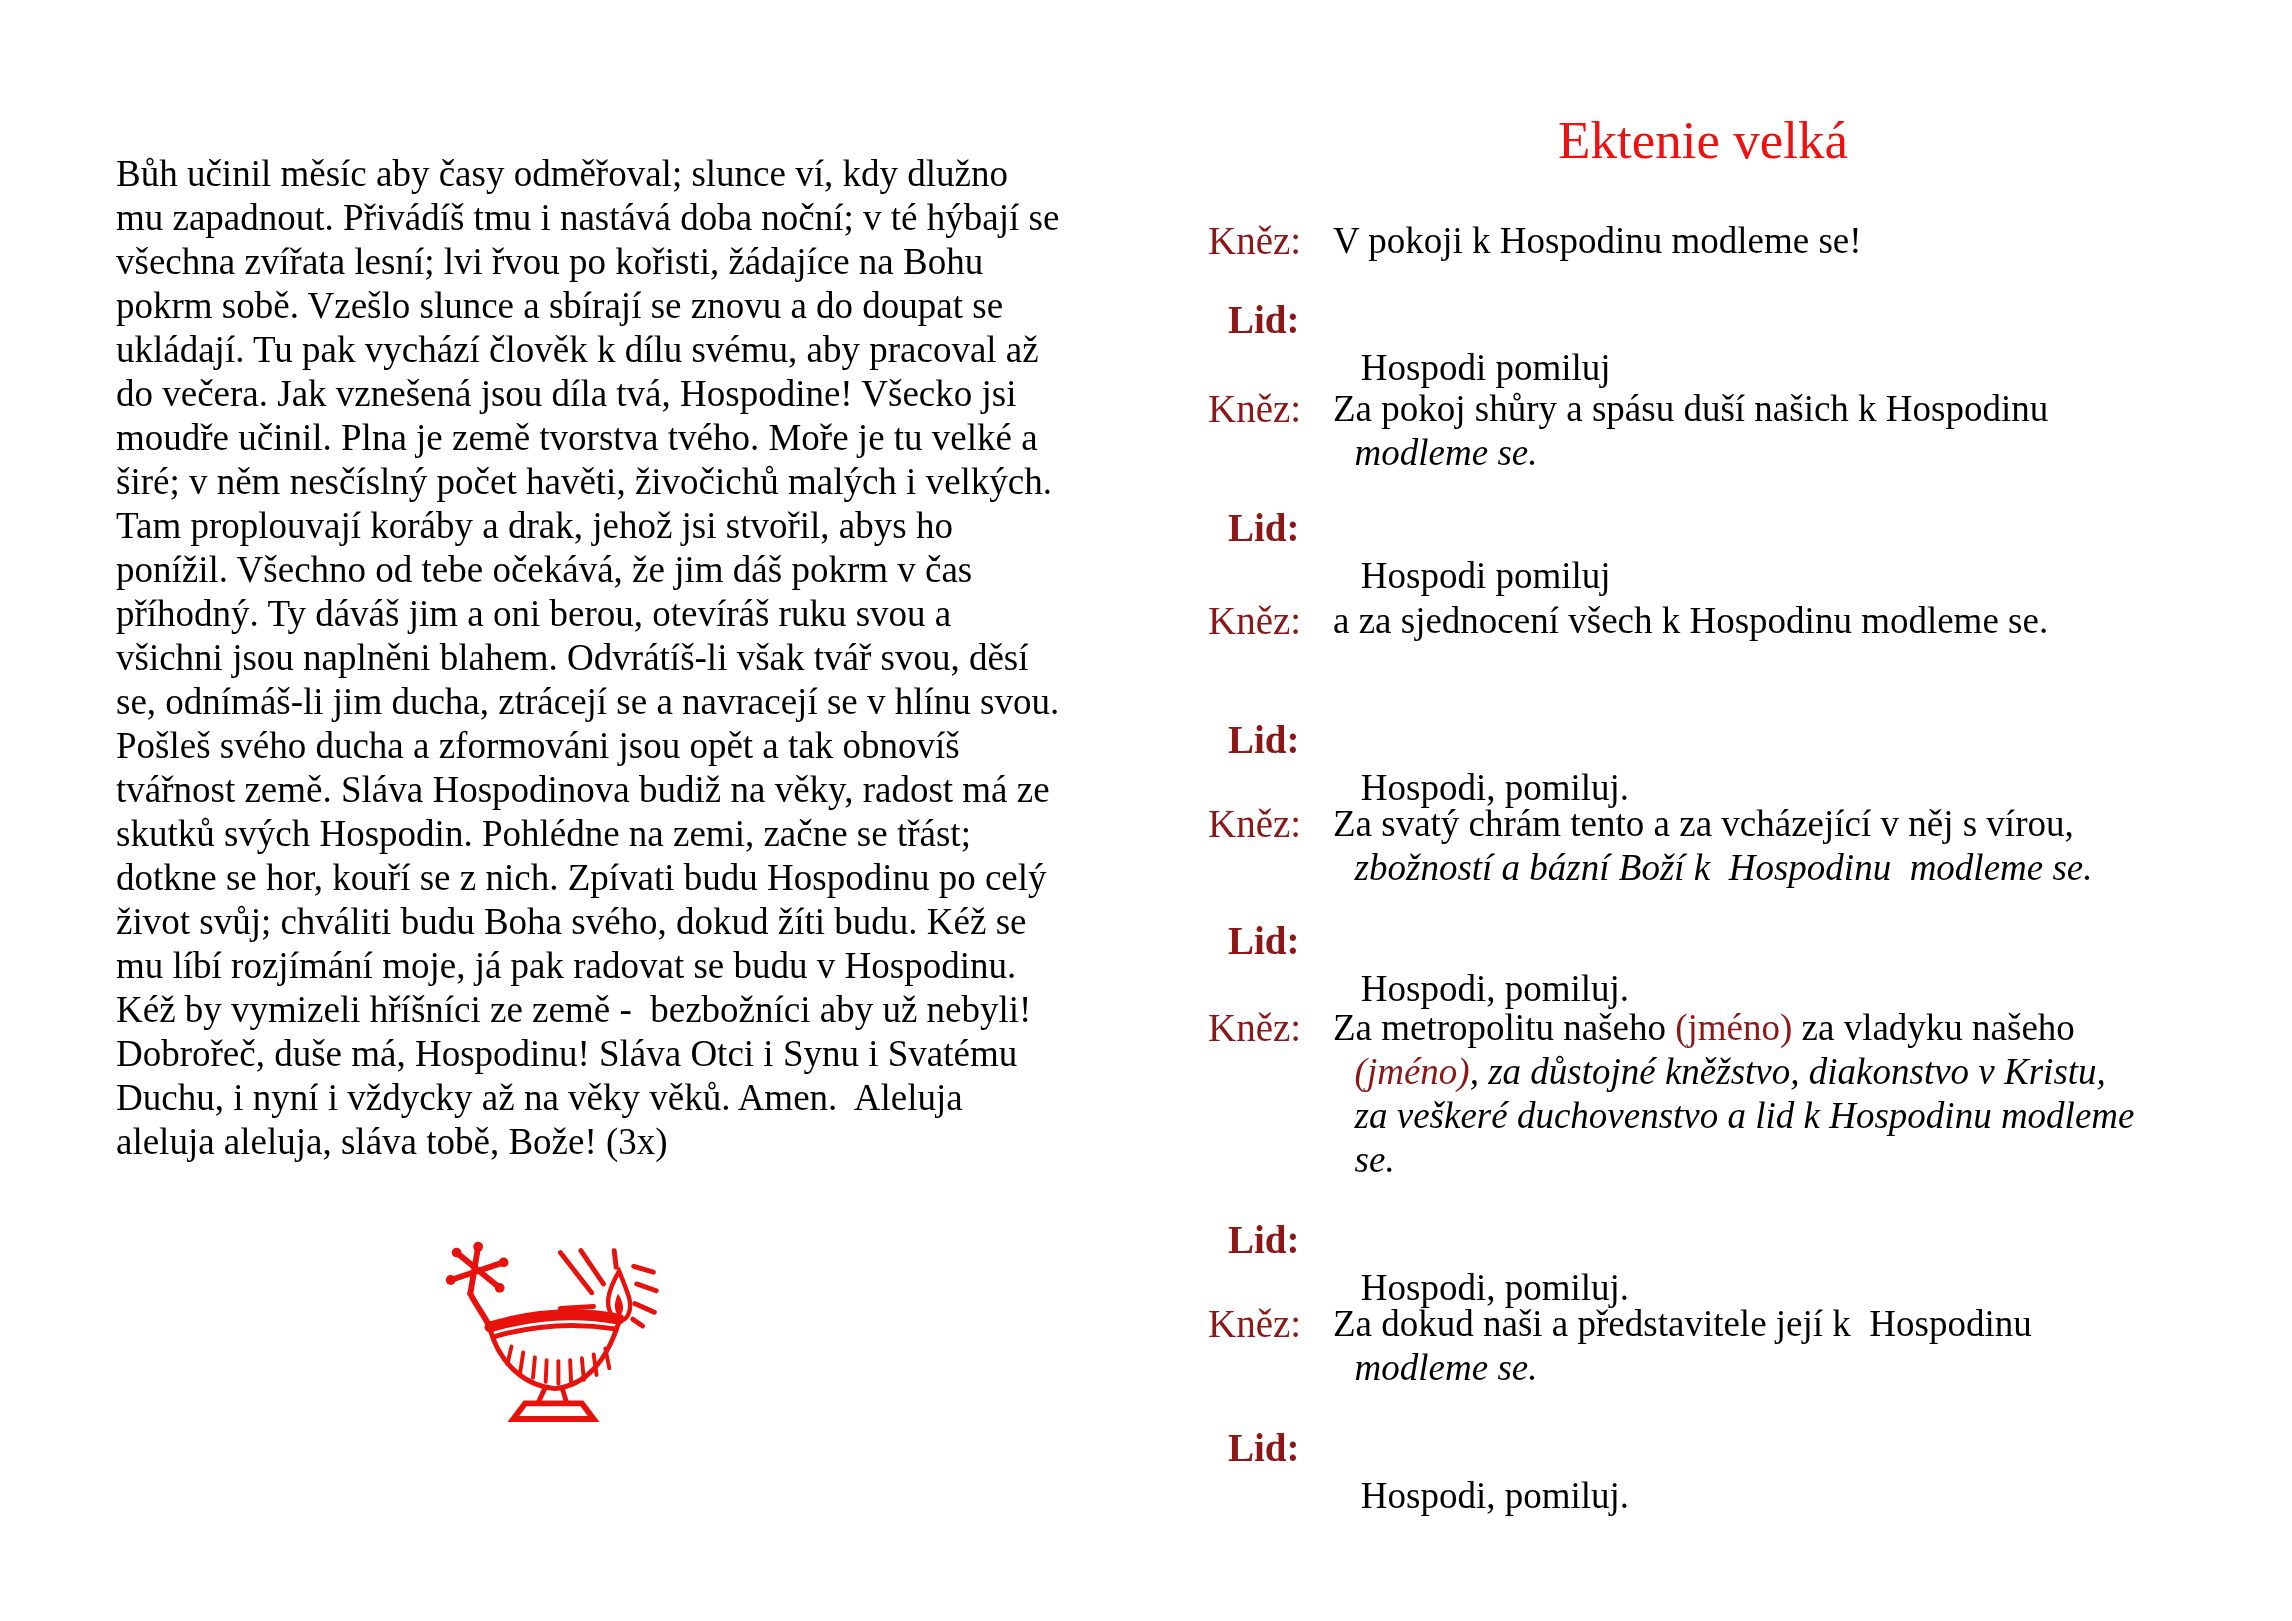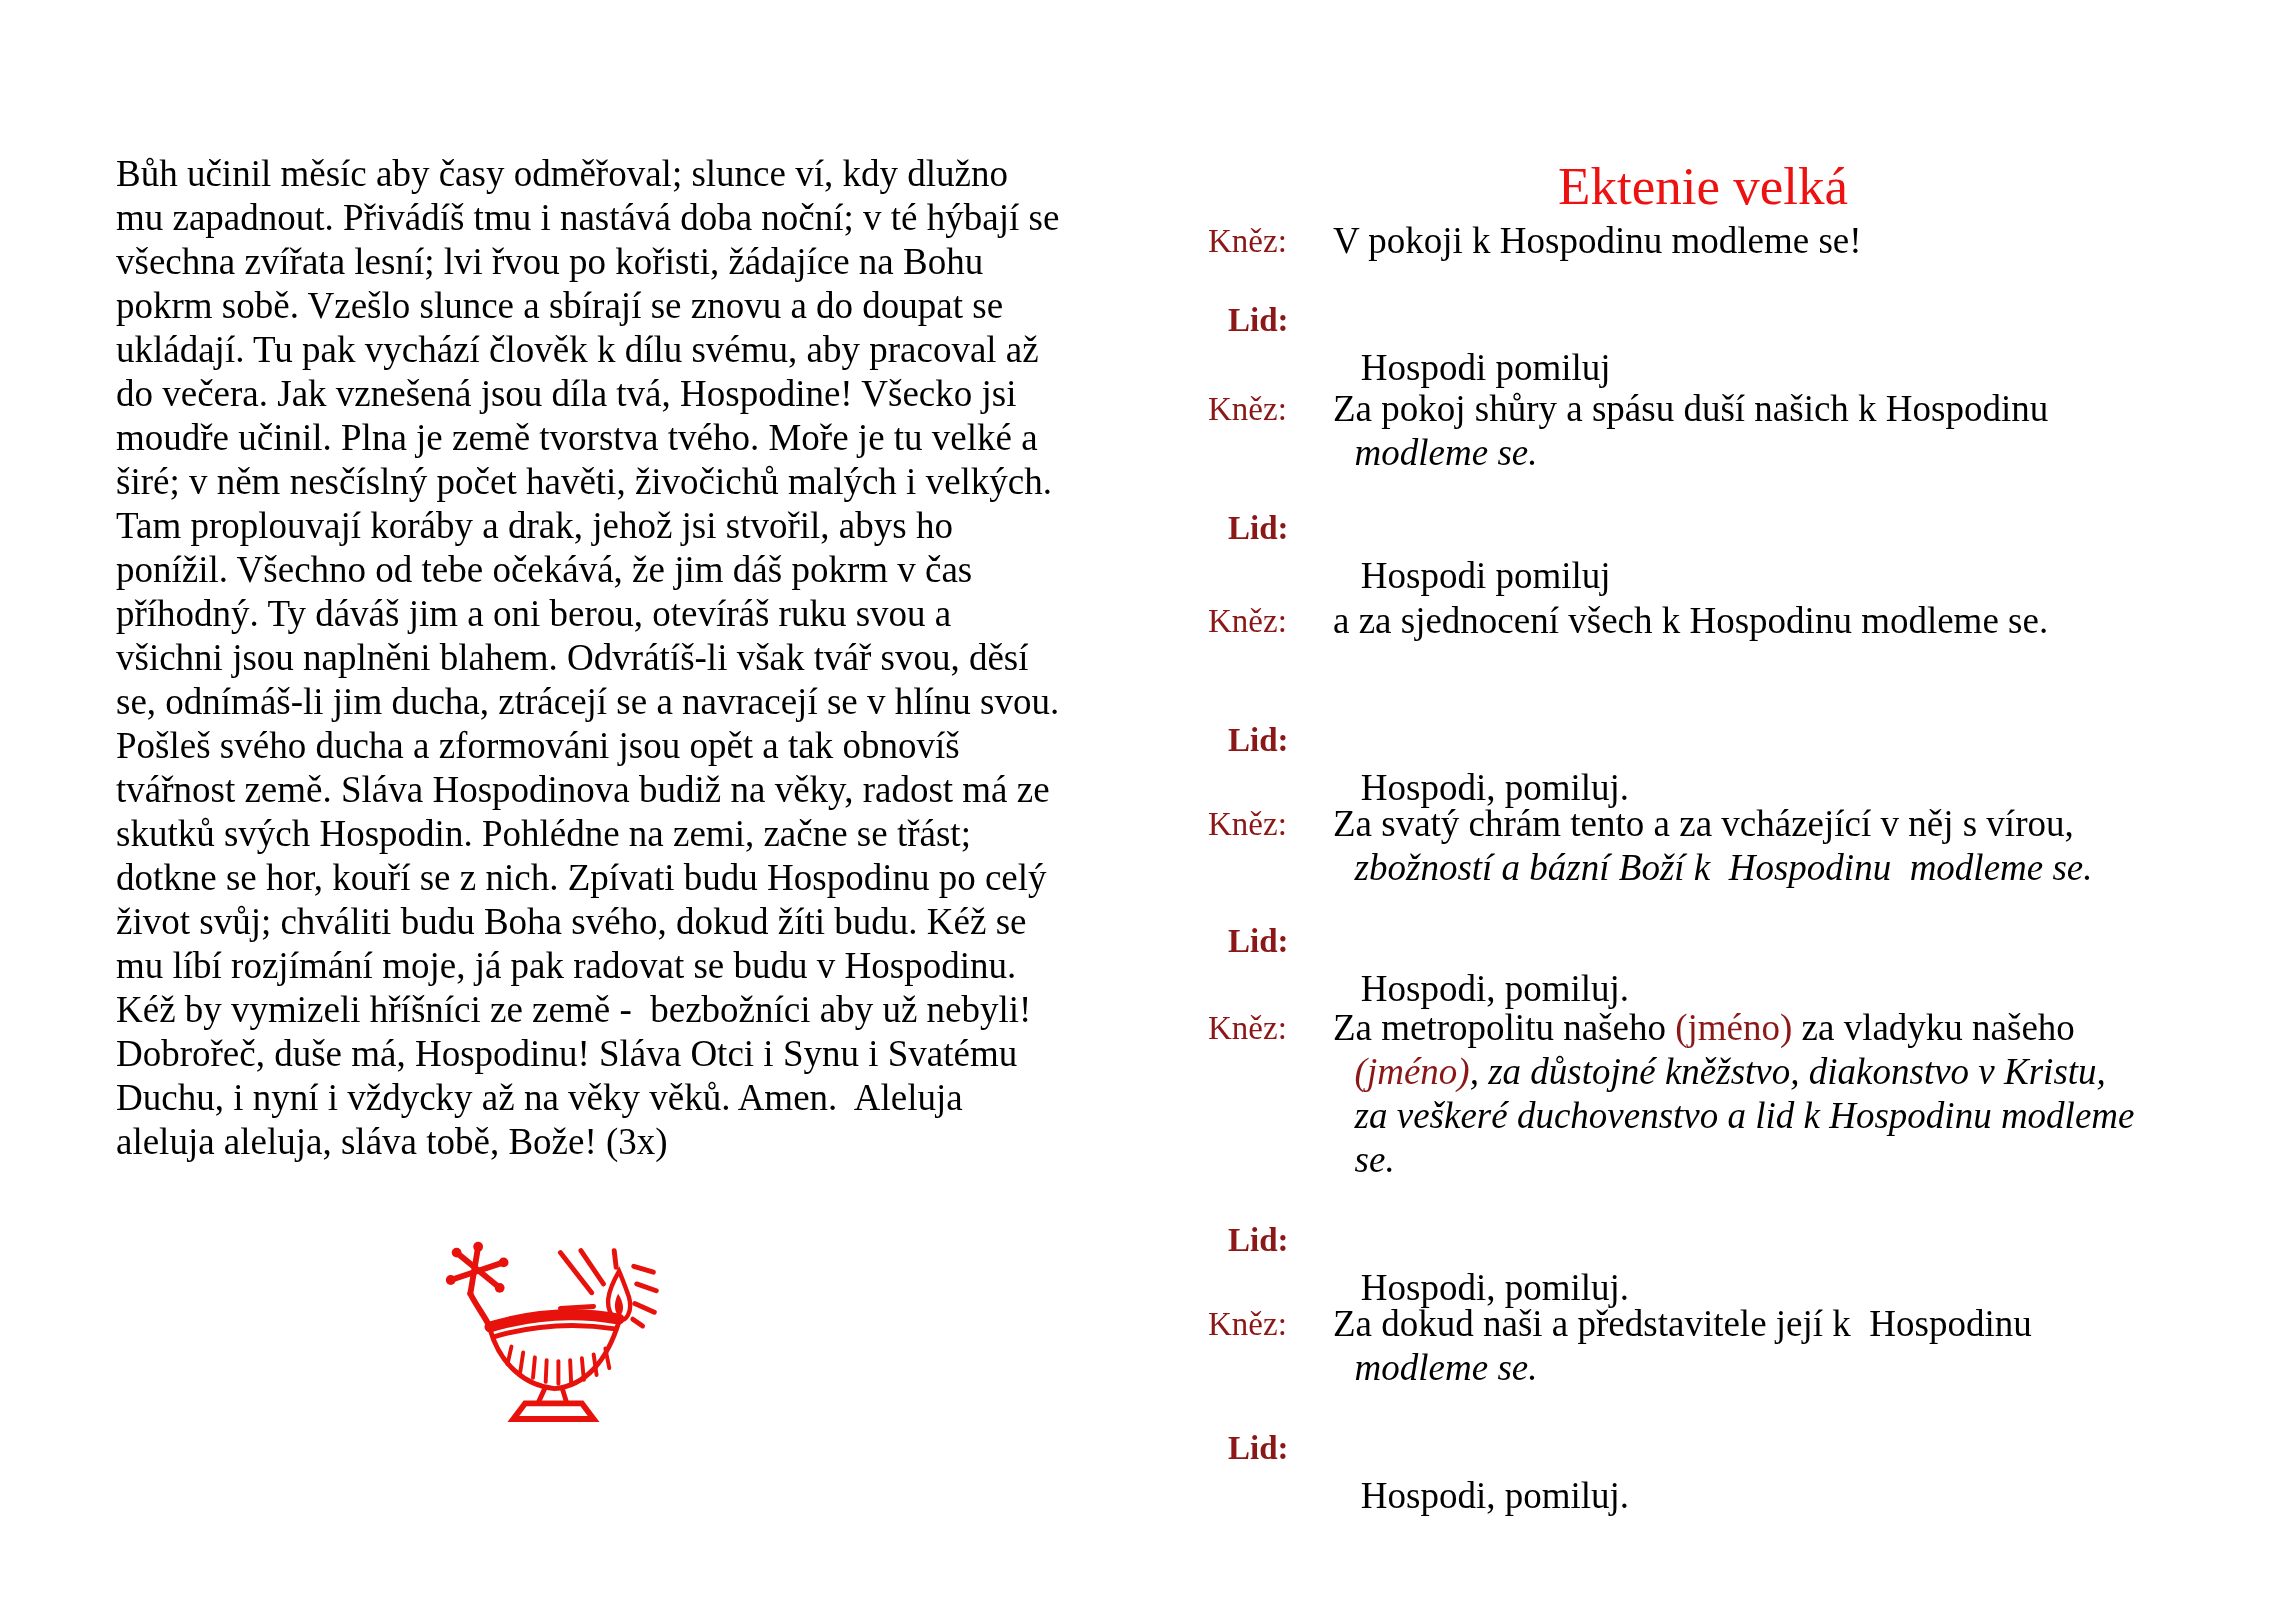--- a/index.html
+++ b/index.html
@@ -12,26 +12,25 @@
 
   
   .psalm{position:absolute;left:116px;top:116px;width:1093px;margin-top:36px;}
   .pline{height:44px;line-height:44px;font-size:37px;white-space:pre;}
 
   
   .litany-title{
     position:absolute;left:1208px;top:111px;width:990px;
     text-align:center;font-size:53px;line-height:59px;color:var(--title-red,#ee1111);
     white-space:pre;
-    margin-top:46px;
   }
   .litany{position:absolute;inset:0;}
   .block{position:absolute;left:1208px;width:1078px;display:flex;align-items:flex-start;}
   .block .speaker{
-    flex:0 0 125px;width:125px;font-size:33px;line-height:44px;
+    flex:0 0 125px;width:125px;font-size:39px;line-height:44px;
     color:var(--label-maroon,#8b1717);white-space:pre;
   }
   .block.people .speaker{font-weight:bold;margin-left:20px;}
   .block .lines{flex:1 1 auto;}
   .bline{font-size:37px;line-height:44px;white-space:pre;}
   .bline + .bline{padding-left:21.6px;font-style:italic;}
   .block.people .bline{font-weight:normal;padding-left:7.8px;margin-top:48px;}
   .hl{color:var(--label-maroon,#8b1717);}
 
   .litany .block:nth-child(1){top:219px;}

